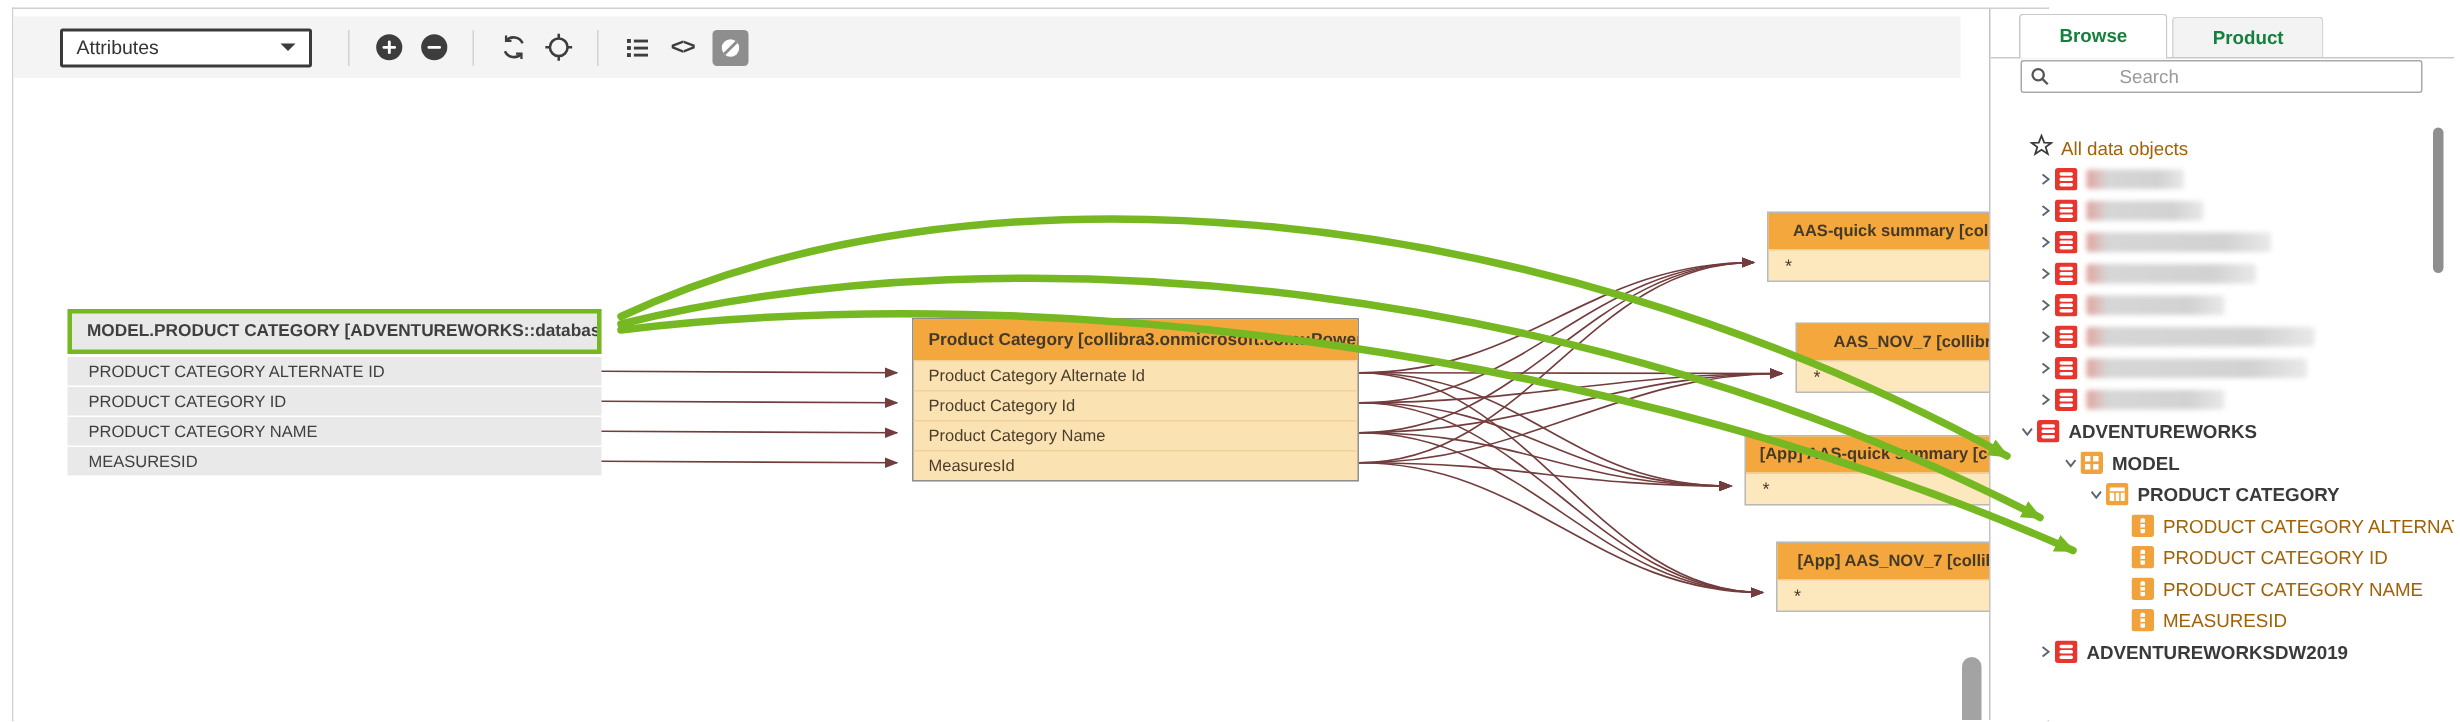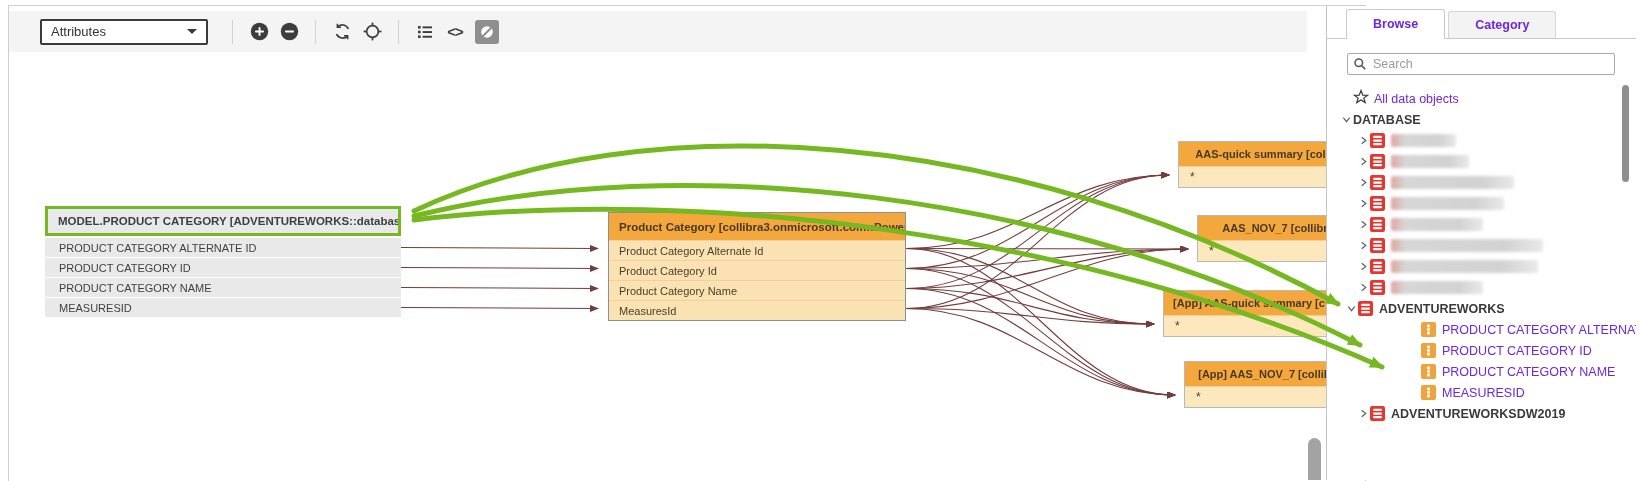--- a/index.html
+++ b/index.html
@@ -33,32 +33,32 @@
       display:flex;align-items:center;padding-left:10px;white-space:nowrap;overflow:hidden;}
   .ent-mid-row{height:19px;border-top:1px solid #f1d09b;font-size:11px;color:#493e2b;display:flex;align-items:center;padding-left:10px;white-space:nowrap;overflow:hidden;}
   .ent-box{position:absolute;border:1px solid #b9b9b9;background:#fde7bd;box-sizing:border-box;z-index:5;}
   .ent-box-head{height:24px;background:#f4a73d;font-weight:bold;font-size:11px;color:#453a27;
       display:flex;align-items:center;justify-content:center;white-space:nowrap;overflow:hidden;padding:0 6px;}
   .ent-box-row{height:20px;border-top:1px solid #eccf9e;font-size:12px;color:#493e2b;display:flex;align-items:center;padding-left:11px;}
   
   .sidebar{position:absolute;left:1317px;top:0;width:310px;height:474px;background:#fff;
            border-left:1px solid #c4c4c4;box-sizing:border-box;overflow:hidden;}
   .tabbar{display:flex;align-items:flex-end;height:33px;border-bottom:1px solid #c9c9c9;padding-left:19px;box-sizing:border-box;}
-  .tab{font-weight:bold;font-size:12.5px;color:#6d28d9;padding:0 26px;height:26px;line-height:26px;
+  .tab{font-weight:bold;font-size:12.5px;color:#15803d;padding:0 26px;height:26px;line-height:26px;
        border:1px solid #d5d5d5;border-bottom:0;border-radius:3px 3px 0 0;margin-right:3px;cursor:pointer;}
   .tab.active{background:#fff;height:29px;line-height:29px;margin-bottom:-1px;border-color:#c9c9c9;position:relative;z-index:2;}
   .tab.inactive{background:#f3f3f3;}
-  .search{position:absolute;left:20px;top:47px;width:268px;height:22px;border:1px solid #a9a9a9;border-radius:2px;
-          display:flex;align-items:center;padding:0 6px;box-sizing:border-box;background:#fff;}
+  .search{position:absolute;left:20px;top:34px;width:268px;height:22px;border:1px solid #a9a9a9;border-radius:2px;
+          display:flex;align-items:center;padding:0 6px;box-sizing:border-box;background:#fff;gap:40px;}
   .search input{border:0;outline:0;font-size:12.5px;color:#333;width:100%;font-family:inherit;background:transparent;}
   .search input::placeholder{color:#9a9a9a;}
   .tree{position:absolute;left:0;top:82px;width:100%;}
   .tree-row{height:21px;display:flex;align-items:center;font-size:12.5px;color:#3f3f3f;
             white-space:nowrap;overflow:hidden;cursor:pointer;}
-  .tree-row .lbl{color:#6d28d9;}
+  .tree-row .lbl{color:#a16207;}
   .tree-row.bold .lbl{font-weight:bold;color:#3a3a3a;}
   .chev{width:14px;display:flex;justify-content:center;align-items:center;flex:none;}
   .ticon{width:15px;height:15px;margin-right:6px;flex:none;display:flex;align-items:center;}
   .staricon{width:16px;height:16px;margin-right:5px;flex:none;}
   .blur-bar{height:13px;border-radius:2px;filter:blur(1.6px);
             background:linear-gradient(90deg,#dfa49e 0,#d6d6d6 14px,#d2d2d2 75%,#e9e9e9 100%);}
   .sb-thumb{position:absolute;right:7px;top:79px;width:7px;height:97px;background:#8f8f8f;border-radius:4px;}
 </style>
 </head>
 <body>
@@ -189,188 +189,214 @@
             <path d="M897,302.5 C1010,302.5 1055,389 1166,389" marker-end="url(#mArr)"></path>
           </g>
       </svg>
 
       <div class="canvas-thumb"></div>
     </div>
 
     <div class="sidebar">
       <div class="tabbar">
         <div class="tab active">Browse</div>
-        <div class="tab inactive">Category</div>
+        <div class="tab inactive">Product</div>
       </div>
       <div class="search">
         <svg class="mag" width="12" height="12" viewBox="0 0 14 14" style="margin-right:5px;flex:none;">
           <circle cx="5.6" cy="5.6" r="4.4" fill="none" stroke="#555" stroke-width="1.8"></circle>
           <line x1="9" y1="9" x2="13" y2="13" stroke="#555" stroke-width="1.8"></line>
         </svg>
         <input placeholder="Search" style="">
       </div>
       <div class="tree">
           <div class="tree-row" style="padding-left: 12px;">
             <span class="chev"></span>
             <span><svg class="staricon" viewBox="0 0 16 16">
                 <path d="M8 1.5 L9.8 6.1 L14.5 6.3 L10.8 9.1 L12.2 13.6 L8 10.9 L3.8 13.6 L5.2 9.1 L1.5 6.3 L6.2 6.1 Z" fill="none" stroke="#3a3a3a" stroke-width="1.2"></path>
               </svg></span>
             <span class="lbl">All data objects</span>
           </div>
-          <div class="tree-row bold" style="padding-left: 12px;">
+          <div class="tree-row" style="padding-left: 29px;">
+            <span class="chev">
+              <svg width="9" height="9" viewBox="0 0 10 10" style="">
+                <polyline points="3,1.5 7.5,5 3,8.5" fill="none" stroke="#5a6672" stroke-width="1.4"></polyline>
+              </svg>
+            </span>
+            <span class="ticon">
+              <svg width="15" height="15" viewBox="0 0 15 15">
+                <rect width="15" height="15" rx="2" fill="#e8352e"></rect>
+                <rect x="3" y="2.8" width="9" height="2.3" rx="1.1" fill="#fff"></rect>
+                <rect x="3" y="6.4" width="9" height="2.3" rx="1.1" fill="#fff"></rect>
+                <rect x="3" y="10" width="9" height="2.3" rx="1.1" fill="#fff"></rect>
+              </svg>
+            </span>
+            <span class="blur-bar" style="width:65px"></span>
+          </div>
+          <div class="tree-row" style="padding-left: 29px;">
+            <span class="chev">
+              <svg width="9" height="9" viewBox="0 0 10 10" style="">
+                <polyline points="3,1.5 7.5,5 3,8.5" fill="none" stroke="#5a6672" stroke-width="1.4"></polyline>
+              </svg>
+            </span>
+            <span class="ticon">
+              <svg width="15" height="15" viewBox="0 0 15 15">
+                <rect width="15" height="15" rx="2" fill="#e8352e"></rect>
+                <rect x="3" y="2.8" width="9" height="2.3" rx="1.1" fill="#fff"></rect>
+                <rect x="3" y="6.4" width="9" height="2.3" rx="1.1" fill="#fff"></rect>
+                <rect x="3" y="10" width="9" height="2.3" rx="1.1" fill="#fff"></rect>
+              </svg>
+            </span>
+            <span class="blur-bar" style="width:78px"></span>
+          </div>
+          <div class="tree-row" style="padding-left: 29px;">
+            <span class="chev">
+              <svg width="9" height="9" viewBox="0 0 10 10" style="">
+                <polyline points="3,1.5 7.5,5 3,8.5" fill="none" stroke="#5a6672" stroke-width="1.4"></polyline>
+              </svg>
+            </span>
+            <span class="ticon">
+              <svg width="15" height="15" viewBox="0 0 15 15">
+                <rect width="15" height="15" rx="2" fill="#e8352e"></rect>
+                <rect x="3" y="2.8" width="9" height="2.3" rx="1.1" fill="#fff"></rect>
+                <rect x="3" y="6.4" width="9" height="2.3" rx="1.1" fill="#fff"></rect>
+                <rect x="3" y="10" width="9" height="2.3" rx="1.1" fill="#fff"></rect>
+              </svg>
+            </span>
+            <span class="blur-bar" style="width:123px"></span>
+          </div>
+          <div class="tree-row" style="padding-left: 29px;">
+            <span class="chev">
+              <svg width="9" height="9" viewBox="0 0 10 10" style="">
+                <polyline points="3,1.5 7.5,5 3,8.5" fill="none" stroke="#5a6672" stroke-width="1.4"></polyline>
+              </svg>
+            </span>
+            <span class="ticon">
+              <svg width="15" height="15" viewBox="0 0 15 15">
+                <rect width="15" height="15" rx="2" fill="#e8352e"></rect>
+                <rect x="3" y="2.8" width="9" height="2.3" rx="1.1" fill="#fff"></rect>
+                <rect x="3" y="6.4" width="9" height="2.3" rx="1.1" fill="#fff"></rect>
+                <rect x="3" y="10" width="9" height="2.3" rx="1.1" fill="#fff"></rect>
+              </svg>
+            </span>
+            <span class="blur-bar" style="width:113px"></span>
+          </div>
+          <div class="tree-row" style="padding-left: 29px;">
+            <span class="chev">
+              <svg width="9" height="9" viewBox="0 0 10 10" style="">
+                <polyline points="3,1.5 7.5,5 3,8.5" fill="none" stroke="#5a6672" stroke-width="1.4"></polyline>
+              </svg>
+            </span>
+            <span class="ticon">
+              <svg width="15" height="15" viewBox="0 0 15 15">
+                <rect width="15" height="15" rx="2" fill="#e8352e"></rect>
+                <rect x="3" y="2.8" width="9" height="2.3" rx="1.1" fill="#fff"></rect>
+                <rect x="3" y="6.4" width="9" height="2.3" rx="1.1" fill="#fff"></rect>
+                <rect x="3" y="10" width="9" height="2.3" rx="1.1" fill="#fff"></rect>
+              </svg>
+            </span>
+            <span class="blur-bar" style="width:92px"></span>
+          </div>
+          <div class="tree-row" style="padding-left: 29px;">
+            <span class="chev">
+              <svg width="9" height="9" viewBox="0 0 10 10" style="">
+                <polyline points="3,1.5 7.5,5 3,8.5" fill="none" stroke="#5a6672" stroke-width="1.4"></polyline>
+              </svg>
+            </span>
+            <span class="ticon">
+              <svg width="15" height="15" viewBox="0 0 15 15">
+                <rect width="15" height="15" rx="2" fill="#e8352e"></rect>
+                <rect x="3" y="2.8" width="9" height="2.3" rx="1.1" fill="#fff"></rect>
+                <rect x="3" y="6.4" width="9" height="2.3" rx="1.1" fill="#fff"></rect>
+                <rect x="3" y="10" width="9" height="2.3" rx="1.1" fill="#fff"></rect>
+              </svg>
+            </span>
+            <span class="blur-bar" style="width:152px"></span>
+          </div>
+          <div class="tree-row" style="padding-left: 29px;">
+            <span class="chev">
+              <svg width="9" height="9" viewBox="0 0 10 10" style="">
+                <polyline points="3,1.5 7.5,5 3,8.5" fill="none" stroke="#5a6672" stroke-width="1.4"></polyline>
+              </svg>
+            </span>
+            <span class="ticon">
+              <svg width="15" height="15" viewBox="0 0 15 15">
+                <rect width="15" height="15" rx="2" fill="#e8352e"></rect>
+                <rect x="3" y="2.8" width="9" height="2.3" rx="1.1" fill="#fff"></rect>
+                <rect x="3" y="6.4" width="9" height="2.3" rx="1.1" fill="#fff"></rect>
+                <rect x="3" y="10" width="9" height="2.3" rx="1.1" fill="#fff"></rect>
+              </svg>
+            </span>
+            <span class="blur-bar" style="width:147px"></span>
+          </div>
+          <div class="tree-row" style="padding-left: 29px;">
+            <span class="chev">
+              <svg width="9" height="9" viewBox="0 0 10 10" style="">
+                <polyline points="3,1.5 7.5,5 3,8.5" fill="none" stroke="#5a6672" stroke-width="1.4"></polyline>
+              </svg>
+            </span>
+            <span class="ticon">
+              <svg width="15" height="15" viewBox="0 0 15 15">
+                <rect width="15" height="15" rx="2" fill="#e8352e"></rect>
+                <rect x="3" y="2.8" width="9" height="2.3" rx="1.1" fill="#fff"></rect>
+                <rect x="3" y="6.4" width="9" height="2.3" rx="1.1" fill="#fff"></rect>
+                <rect x="3" y="10" width="9" height="2.3" rx="1.1" fill="#fff"></rect>
+              </svg>
+            </span>
+            <span class="blur-bar" style="width:92px"></span>
+          </div>
+          <div class="tree-row bold" style="padding-left: 17px;">
             <span class="chev">
               <svg width="9" height="9" viewBox="0 0 10 10" style="transform:rotate(90deg);">
                 <polyline points="3,1.5 7.5,5 3,8.5" fill="none" stroke="#5a6672" stroke-width="1.4"></polyline>
               </svg>
             </span>
-            <span class="lbl">DATABASE</span>
-          </div>
-          <div class="tree-row" style="padding-left: 29px;">
-            <span class="chev">
-              <svg width="9" height="9" viewBox="0 0 10 10" style="">
-                <polyline points="3,1.5 7.5,5 3,8.5" fill="none" stroke="#5a6672" stroke-width="1.4"></polyline>
-              </svg>
-            </span>
-            <span class="ticon">
-              <svg width="15" height="15" viewBox="0 0 15 15">
-                <rect width="15" height="15" rx="2" fill="#e8352e"></rect>
-                <rect x="3" y="2.8" width="9" height="2.3" rx="1.1" fill="#fff"></rect>
-                <rect x="3" y="6.4" width="9" height="2.3" rx="1.1" fill="#fff"></rect>
-                <rect x="3" y="10" width="9" height="2.3" rx="1.1" fill="#fff"></rect>
-              </svg>
-            </span>
-            <span class="blur-bar" style="width:65px"></span>
-          </div>
-          <div class="tree-row" style="padding-left: 29px;">
-            <span class="chev">
-              <svg width="9" height="9" viewBox="0 0 10 10" style="">
-                <polyline points="3,1.5 7.5,5 3,8.5" fill="none" stroke="#5a6672" stroke-width="1.4"></polyline>
-              </svg>
-            </span>
-            <span class="ticon">
-              <svg width="15" height="15" viewBox="0 0 15 15">
-                <rect width="15" height="15" rx="2" fill="#e8352e"></rect>
-                <rect x="3" y="2.8" width="9" height="2.3" rx="1.1" fill="#fff"></rect>
-                <rect x="3" y="6.4" width="9" height="2.3" rx="1.1" fill="#fff"></rect>
-                <rect x="3" y="10" width="9" height="2.3" rx="1.1" fill="#fff"></rect>
-              </svg>
-            </span>
-            <span class="blur-bar" style="width:78px"></span>
-          </div>
-          <div class="tree-row" style="padding-left: 29px;">
-            <span class="chev">
-              <svg width="9" height="9" viewBox="0 0 10 10" style="">
-                <polyline points="3,1.5 7.5,5 3,8.5" fill="none" stroke="#5a6672" stroke-width="1.4"></polyline>
-              </svg>
-            </span>
-            <span class="ticon">
-              <svg width="15" height="15" viewBox="0 0 15 15">
-                <rect width="15" height="15" rx="2" fill="#e8352e"></rect>
-                <rect x="3" y="2.8" width="9" height="2.3" rx="1.1" fill="#fff"></rect>
-                <rect x="3" y="6.4" width="9" height="2.3" rx="1.1" fill="#fff"></rect>
-                <rect x="3" y="10" width="9" height="2.3" rx="1.1" fill="#fff"></rect>
-              </svg>
-            </span>
-            <span class="blur-bar" style="width:123px"></span>
-          </div>
-          <div class="tree-row" style="padding-left: 29px;">
-            <span class="chev">
-              <svg width="9" height="9" viewBox="0 0 10 10" style="">
-                <polyline points="3,1.5 7.5,5 3,8.5" fill="none" stroke="#5a6672" stroke-width="1.4"></polyline>
-              </svg>
-            </span>
-            <span class="ticon">
-              <svg width="15" height="15" viewBox="0 0 15 15">
-                <rect width="15" height="15" rx="2" fill="#e8352e"></rect>
-                <rect x="3" y="2.8" width="9" height="2.3" rx="1.1" fill="#fff"></rect>
-                <rect x="3" y="6.4" width="9" height="2.3" rx="1.1" fill="#fff"></rect>
-                <rect x="3" y="10" width="9" height="2.3" rx="1.1" fill="#fff"></rect>
-              </svg>
-            </span>
-            <span class="blur-bar" style="width:113px"></span>
-          </div>
-          <div class="tree-row" style="padding-left: 29px;">
-            <span class="chev">
-              <svg width="9" height="9" viewBox="0 0 10 10" style="">
-                <polyline points="3,1.5 7.5,5 3,8.5" fill="none" stroke="#5a6672" stroke-width="1.4"></polyline>
-              </svg>
-            </span>
-            <span class="ticon">
-              <svg width="15" height="15" viewBox="0 0 15 15">
-                <rect width="15" height="15" rx="2" fill="#e8352e"></rect>
-                <rect x="3" y="2.8" width="9" height="2.3" rx="1.1" fill="#fff"></rect>
-                <rect x="3" y="6.4" width="9" height="2.3" rx="1.1" fill="#fff"></rect>
-                <rect x="3" y="10" width="9" height="2.3" rx="1.1" fill="#fff"></rect>
-              </svg>
-            </span>
-            <span class="blur-bar" style="width:92px"></span>
-          </div>
-          <div class="tree-row" style="padding-left: 29px;">
-            <span class="chev">
-              <svg width="9" height="9" viewBox="0 0 10 10" style="">
-                <polyline points="3,1.5 7.5,5 3,8.5" fill="none" stroke="#5a6672" stroke-width="1.4"></polyline>
-              </svg>
-            </span>
-            <span class="ticon">
-              <svg width="15" height="15" viewBox="0 0 15 15">
-                <rect width="15" height="15" rx="2" fill="#e8352e"></rect>
-                <rect x="3" y="2.8" width="9" height="2.3" rx="1.1" fill="#fff"></rect>
-                <rect x="3" y="6.4" width="9" height="2.3" rx="1.1" fill="#fff"></rect>
-                <rect x="3" y="10" width="9" height="2.3" rx="1.1" fill="#fff"></rect>
-              </svg>
-            </span>
-            <span class="blur-bar" style="width:152px"></span>
-          </div>
-          <div class="tree-row" style="padding-left: 29px;">
-            <span class="chev">
-              <svg width="9" height="9" viewBox="0 0 10 10" style="">
-                <polyline points="3,1.5 7.5,5 3,8.5" fill="none" stroke="#5a6672" stroke-width="1.4"></polyline>
-              </svg>
-            </span>
-            <span class="ticon">
-              <svg width="15" height="15" viewBox="0 0 15 15">
-                <rect width="15" height="15" rx="2" fill="#e8352e"></rect>
-                <rect x="3" y="2.8" width="9" height="2.3" rx="1.1" fill="#fff"></rect>
-                <rect x="3" y="6.4" width="9" height="2.3" rx="1.1" fill="#fff"></rect>
-                <rect x="3" y="10" width="9" height="2.3" rx="1.1" fill="#fff"></rect>
-              </svg>
-            </span>
-            <span class="blur-bar" style="width:147px"></span>
-          </div>
-          <div class="tree-row" style="padding-left: 29px;">
-            <span class="chev">
-              <svg width="9" height="9" viewBox="0 0 10 10" style="">
-                <polyline points="3,1.5 7.5,5 3,8.5" fill="none" stroke="#5a6672" stroke-width="1.4"></polyline>
-              </svg>
-            </span>
-            <span class="ticon">
-              <svg width="15" height="15" viewBox="0 0 15 15">
-                <rect width="15" height="15" rx="2" fill="#e8352e"></rect>
-                <rect x="3" y="2.8" width="9" height="2.3" rx="1.1" fill="#fff"></rect>
-                <rect x="3" y="6.4" width="9" height="2.3" rx="1.1" fill="#fff"></rect>
-                <rect x="3" y="10" width="9" height="2.3" rx="1.1" fill="#fff"></rect>
-              </svg>
-            </span>
-            <span class="blur-bar" style="width:92px"></span>
-          </div>
-          <div class="tree-row bold" style="padding-left: 17px;">
+            <span class="ticon">
+              <svg width="15" height="15" viewBox="0 0 15 15">
+                <rect width="15" height="15" rx="2" fill="#e8352e"></rect>
+                <rect x="3" y="2.8" width="9" height="2.3" rx="1.1" fill="#fff"></rect>
+                <rect x="3" y="6.4" width="9" height="2.3" rx="1.1" fill="#fff"></rect>
+                <rect x="3" y="10" width="9" height="2.3" rx="1.1" fill="#fff"></rect>
+              </svg>
+            </span>
+            <span class="lbl">ADVENTUREWORKS</span>
+          </div>
+          <div class="tree-row bold" style="padding-left: 46px;">
             <span class="chev">
               <svg width="9" height="9" viewBox="0 0 10 10" style="transform:rotate(90deg);">
                 <polyline points="3,1.5 7.5,5 3,8.5" fill="none" stroke="#5a6672" stroke-width="1.4"></polyline>
               </svg>
             </span>
             <span class="ticon">
               <svg width="15" height="15" viewBox="0 0 15 15">
-                <rect width="15" height="15" rx="2" fill="#e8352e"></rect>
-                <rect x="3" y="2.8" width="9" height="2.3" rx="1.1" fill="#fff"></rect>
-                <rect x="3" y="6.4" width="9" height="2.3" rx="1.1" fill="#fff"></rect>
-                <rect x="3" y="10" width="9" height="2.3" rx="1.1" fill="#fff"></rect>
-              </svg>
-            </span>
-            <span class="lbl">ADVENTUREWORKS</span>
+                <rect width="15" height="15" rx="2" fill="#f0a23c"></rect>
+                <rect x="3" y="3" width="3.6" height="3.6" fill="#fff"></rect>
+                <rect x="8.4" y="3" width="3.6" height="3.6" fill="#fff"></rect>
+                <rect x="3" y="8.4" width="3.6" height="3.6" fill="#fff"></rect>
+                <rect x="8.4" y="8.4" width="3.6" height="3.6" fill="#fff"></rect>
+              </svg>
+            </span>
+            <span class="lbl">MODEL</span>
+          </div>
+          <div class="tree-row bold" style="padding-left: 63px;">
+            <span class="chev">
+              <svg width="9" height="9" viewBox="0 0 10 10" style="transform:rotate(90deg);">
+                <polyline points="3,1.5 7.5,5 3,8.5" fill="none" stroke="#5a6672" stroke-width="1.4"></polyline>
+              </svg>
+            </span>
+            <span class="ticon">
+              <svg width="15" height="15" viewBox="0 0 15 15">
+                <rect width="15" height="15" rx="2" fill="#f0a23c"></rect>
+                <rect x="2.5" y="3" width="10" height="9" fill="#fff"></rect>
+                <line x1="2.5" y1="6" x2="12.5" y2="6" stroke="#f0a23c" stroke-width="1"></line>
+                <line x1="6" y1="6" x2="6" y2="12" stroke="#f0a23c" stroke-width="1"></line>
+                <line x1="9.3" y1="6" x2="9.3" y2="12" stroke="#f0a23c" stroke-width="1"></line>
+              </svg>
+            </span>
+            <span class="lbl">PRODUCT CATEGORY</span>
           </div>
           <div class="tree-row" style="padding-left: 80px;">
             <span class="chev"></span>
             <span class="ticon">
               <svg width="15" height="15" viewBox="0 0 15 15">
                 <rect width="15" height="15" rx="2" fill="#f0a23c"></rect>
                 <rect x="6" y="2.5" width="3" height="10" rx="1" fill="#fff"></rect>
                 <line x1="6" y1="5.8" x2="9" y2="5.8" stroke="#f0a23c" stroke-width="1"></line>
                 <line x1="6" y1="9.1" x2="9" y2="9.1" stroke="#f0a23c" stroke-width="1"></line>
               </svg>

